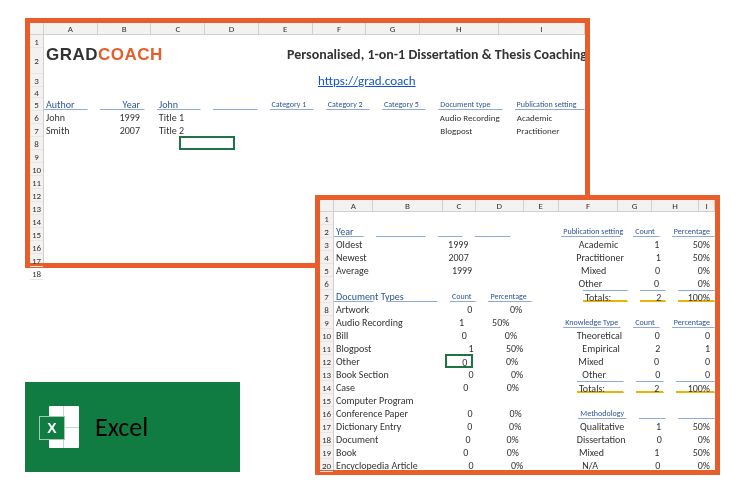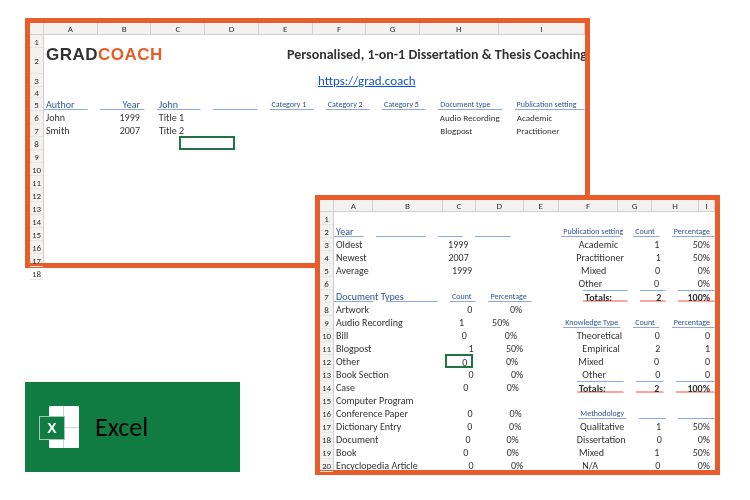--- a/index.html
+++ b/index.html
@@ -83,21 +83,21 @@
 
   .logo-row { height: 26px !important; font-size: 18px; font-weight: bold; }
   .logo-grad { color: #333; letter-spacing: 0.5px; font-size: 17px; }
   .logo-coach { color: #e85d2a; font-weight: 900; letter-spacing: 0.5px; font-size: 17px; }
   .tagline { font-size: 14px; font-weight: bold; color: #333; }
   .link { color: #1155cc; text-decoration: underline; font-size: 13px; }
   .hdr { color: #305496; font-weight: 500; border-bottom: 1px solid #8ea9db !important; font-size: 10px; }
   .hdr-sm { color: #305496; border-bottom: 1px solid #8ea9db !important; font-size: 8px; }
   .r-align { text-align: right; padding-right: 4px; }
   .active-cell { border: 2px solid #217346 !important; margin: -1px; position: relative; z-index: 5; }
-  .totals { border-top: 1px solid #8ea9db; border-bottom: 2px solid #fca5a5; font-weight: bold; }
+  .totals { border-top: 1px solid #8ea9db; border-bottom: 2px solid #eab308; font-weight: normal; }
 
   
   .excel-tile {
     position: absolute;
     left: 25px; top: 382px;
     width: 215px; height: 90px;
     background: #107c41;
     display: flex;
     align-items: center;
     gap: 10px;

